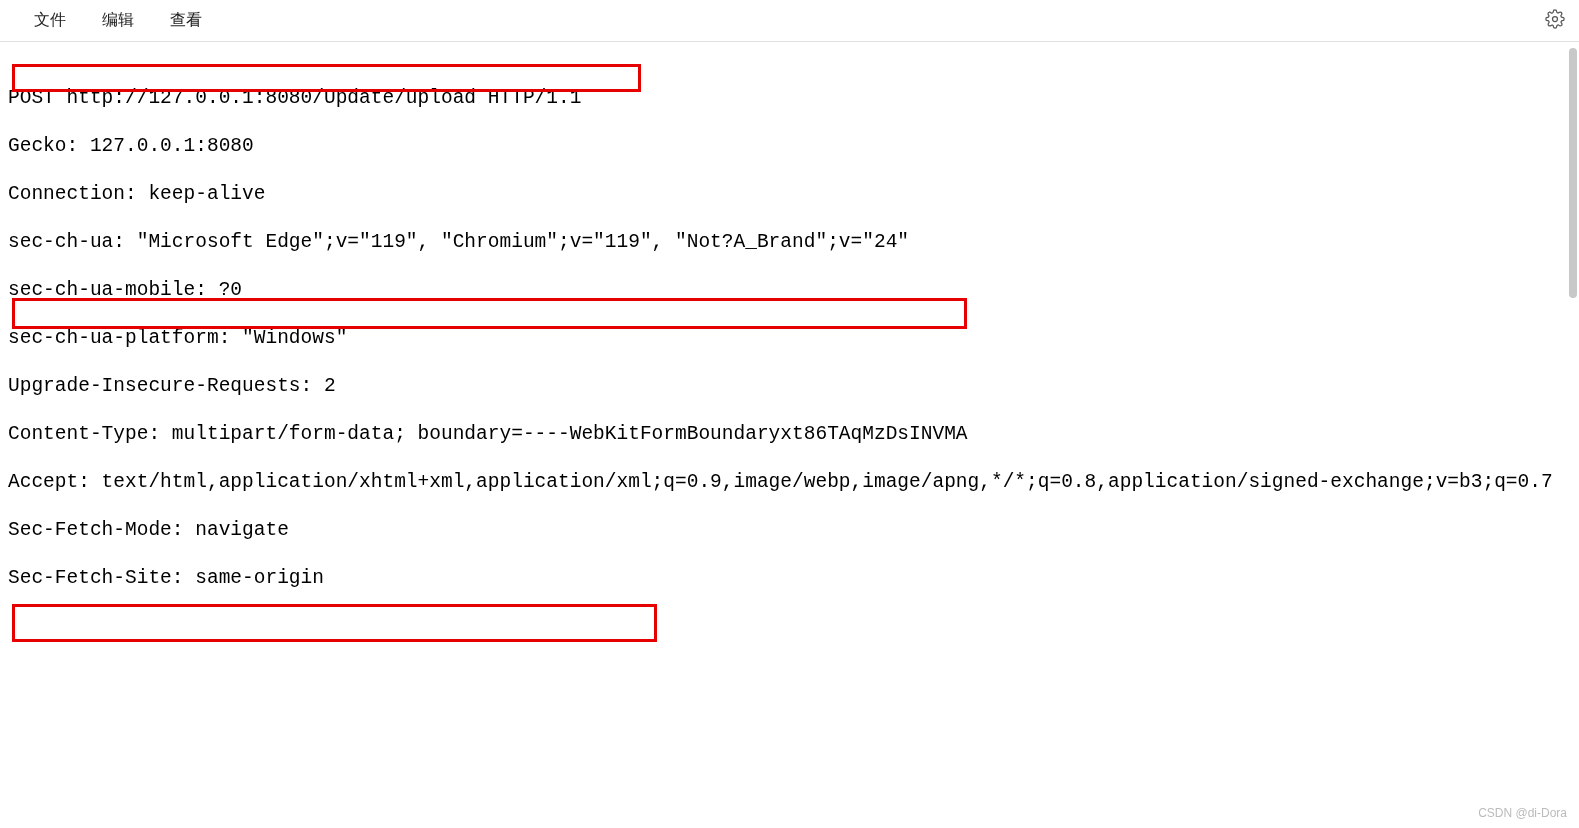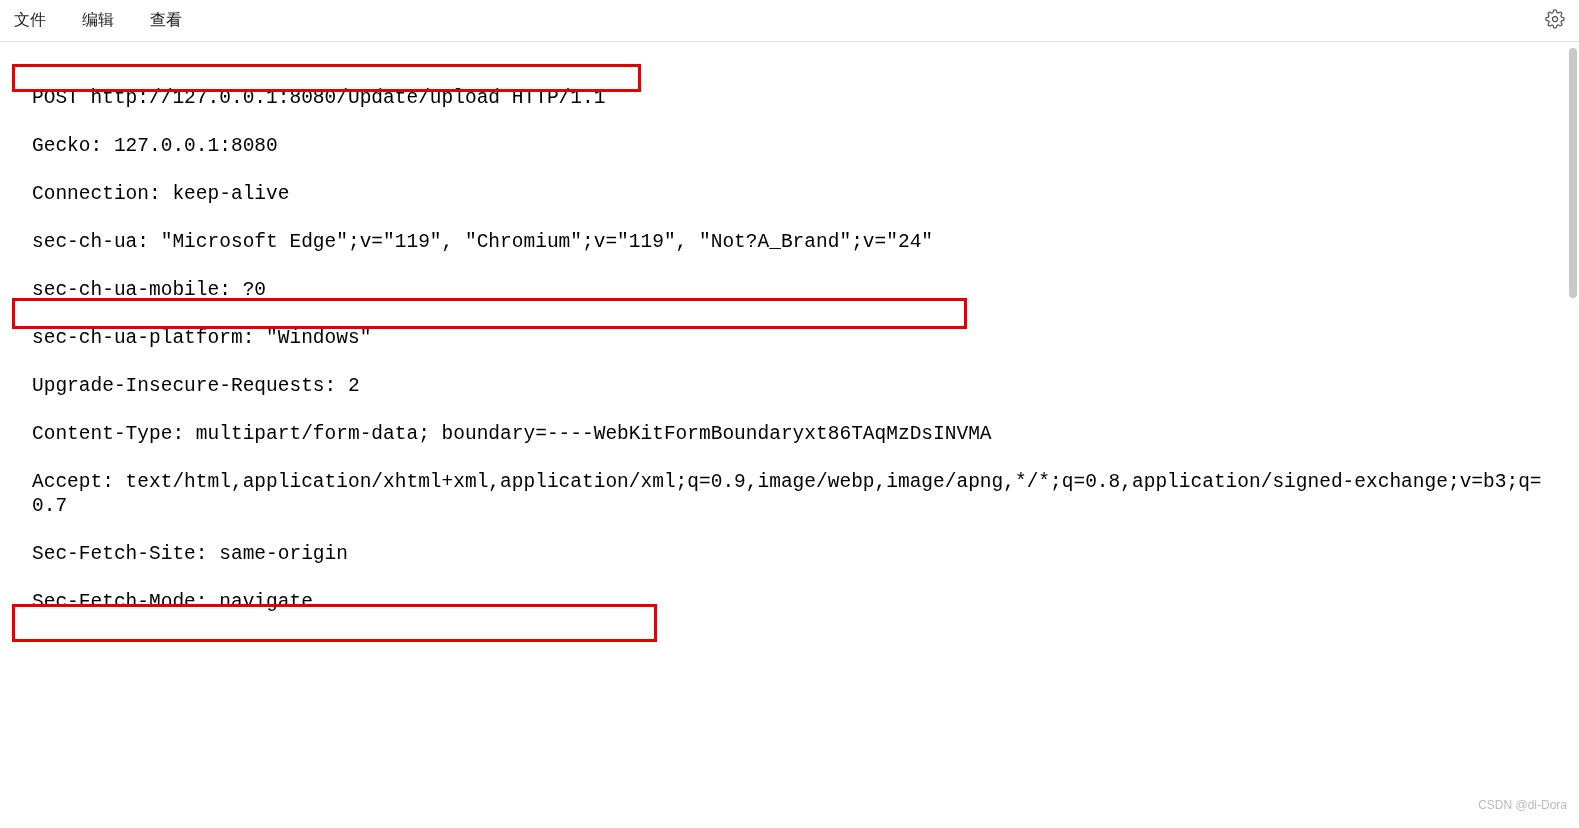--- a/index.html
+++ b/index.html
@@ -21,38 +21,39 @@
       padding: 6px 14px;
       border-bottom: 1px solid #e0e0e0;
       height: 42px;
       font-size: 16px;
       color: #333;
       justify-content: space-between;
     }
     .menubar-left {
       display: flex;
       gap: 36px;
+      margin-left: 20px;
     }
     .menu-item {
       cursor: pointer;
       color: #222;
     }
     .gear-icon {
       cursor: pointer;
       color: #555;
     }
     .gear-icon svg {
       width: 20px;
       height: 20px;
       stroke: #555;
       fill: none;
       stroke-width: 1.5;
     }
     .content {
-      padding: 20px 16px 16px 32px;
+      padding: 20px 16px 16px 8px;
       font-family: "Consolas", "Courier New", monospace;
       font-size: 19.5px;
       line-height: 24px;
       color: #000;
       white-space: pre-wrap;
       word-break: break-all;
       position: relative;
       height: calc(100% - 42px);
       overflow-y: auto;
     }
@@ -79,21 +80,21 @@
     }
     .hl3 {
       left: 12px;
       top: 604px;
       width: 645px;
       height: 38px;
     }
     .watermark {
       position: absolute;
       right: 12px;
-      bottom: 16px;
+      bottom: 8px;
       font-size: 12px;
       color: #bbb;
       font-family: Arial, sans-serif;
     }
     .scrollbar-track {
       position: absolute;
       right: 2px;
       top: 48px;
       width: 8px;
       height: 250px;
@@ -121,22 +122,22 @@
 <div class="content">
 <div class="line">POST http://127.0.0.1:8080/Update/upload HTTP/1.1</div>
 <div class="line">Gecko: 127.0.0.1:8080</div>
 <div class="line">Connection: keep-alive</div>
 <div class="line">sec-ch-ua: "Microsoft Edge";v="119", "Chromium";v="119", "Not?A_Brand";v="24"</div>
 <div class="line">sec-ch-ua-mobile: ?0</div>
 <div class="line">sec-ch-ua-platform: "Windows"</div>
 <div class="line">Upgrade-Insecure-Requests: 2</div>
 <div class="line">Content-Type: multipart/form-data; boundary=----WebKitFormBoundaryxt86TAqMzDsINVMA</div>
 <div class="line">Accept: text/html,application/xhtml+xml,application/xml;q=0.9,image/webp,image/apng,*/*;q=0.8,application/signed-exchange;v=b3;q=0.7</div>
+<div class="line">Sec-Fetch-Mode: navigate</div>
 <div class="line">Sec-Fetch-Site: same-origin</div>
-<div class="line">Sec-Fetch-Mode: navigate</div>
 
 
 
 
 
 
 
 
 
 

